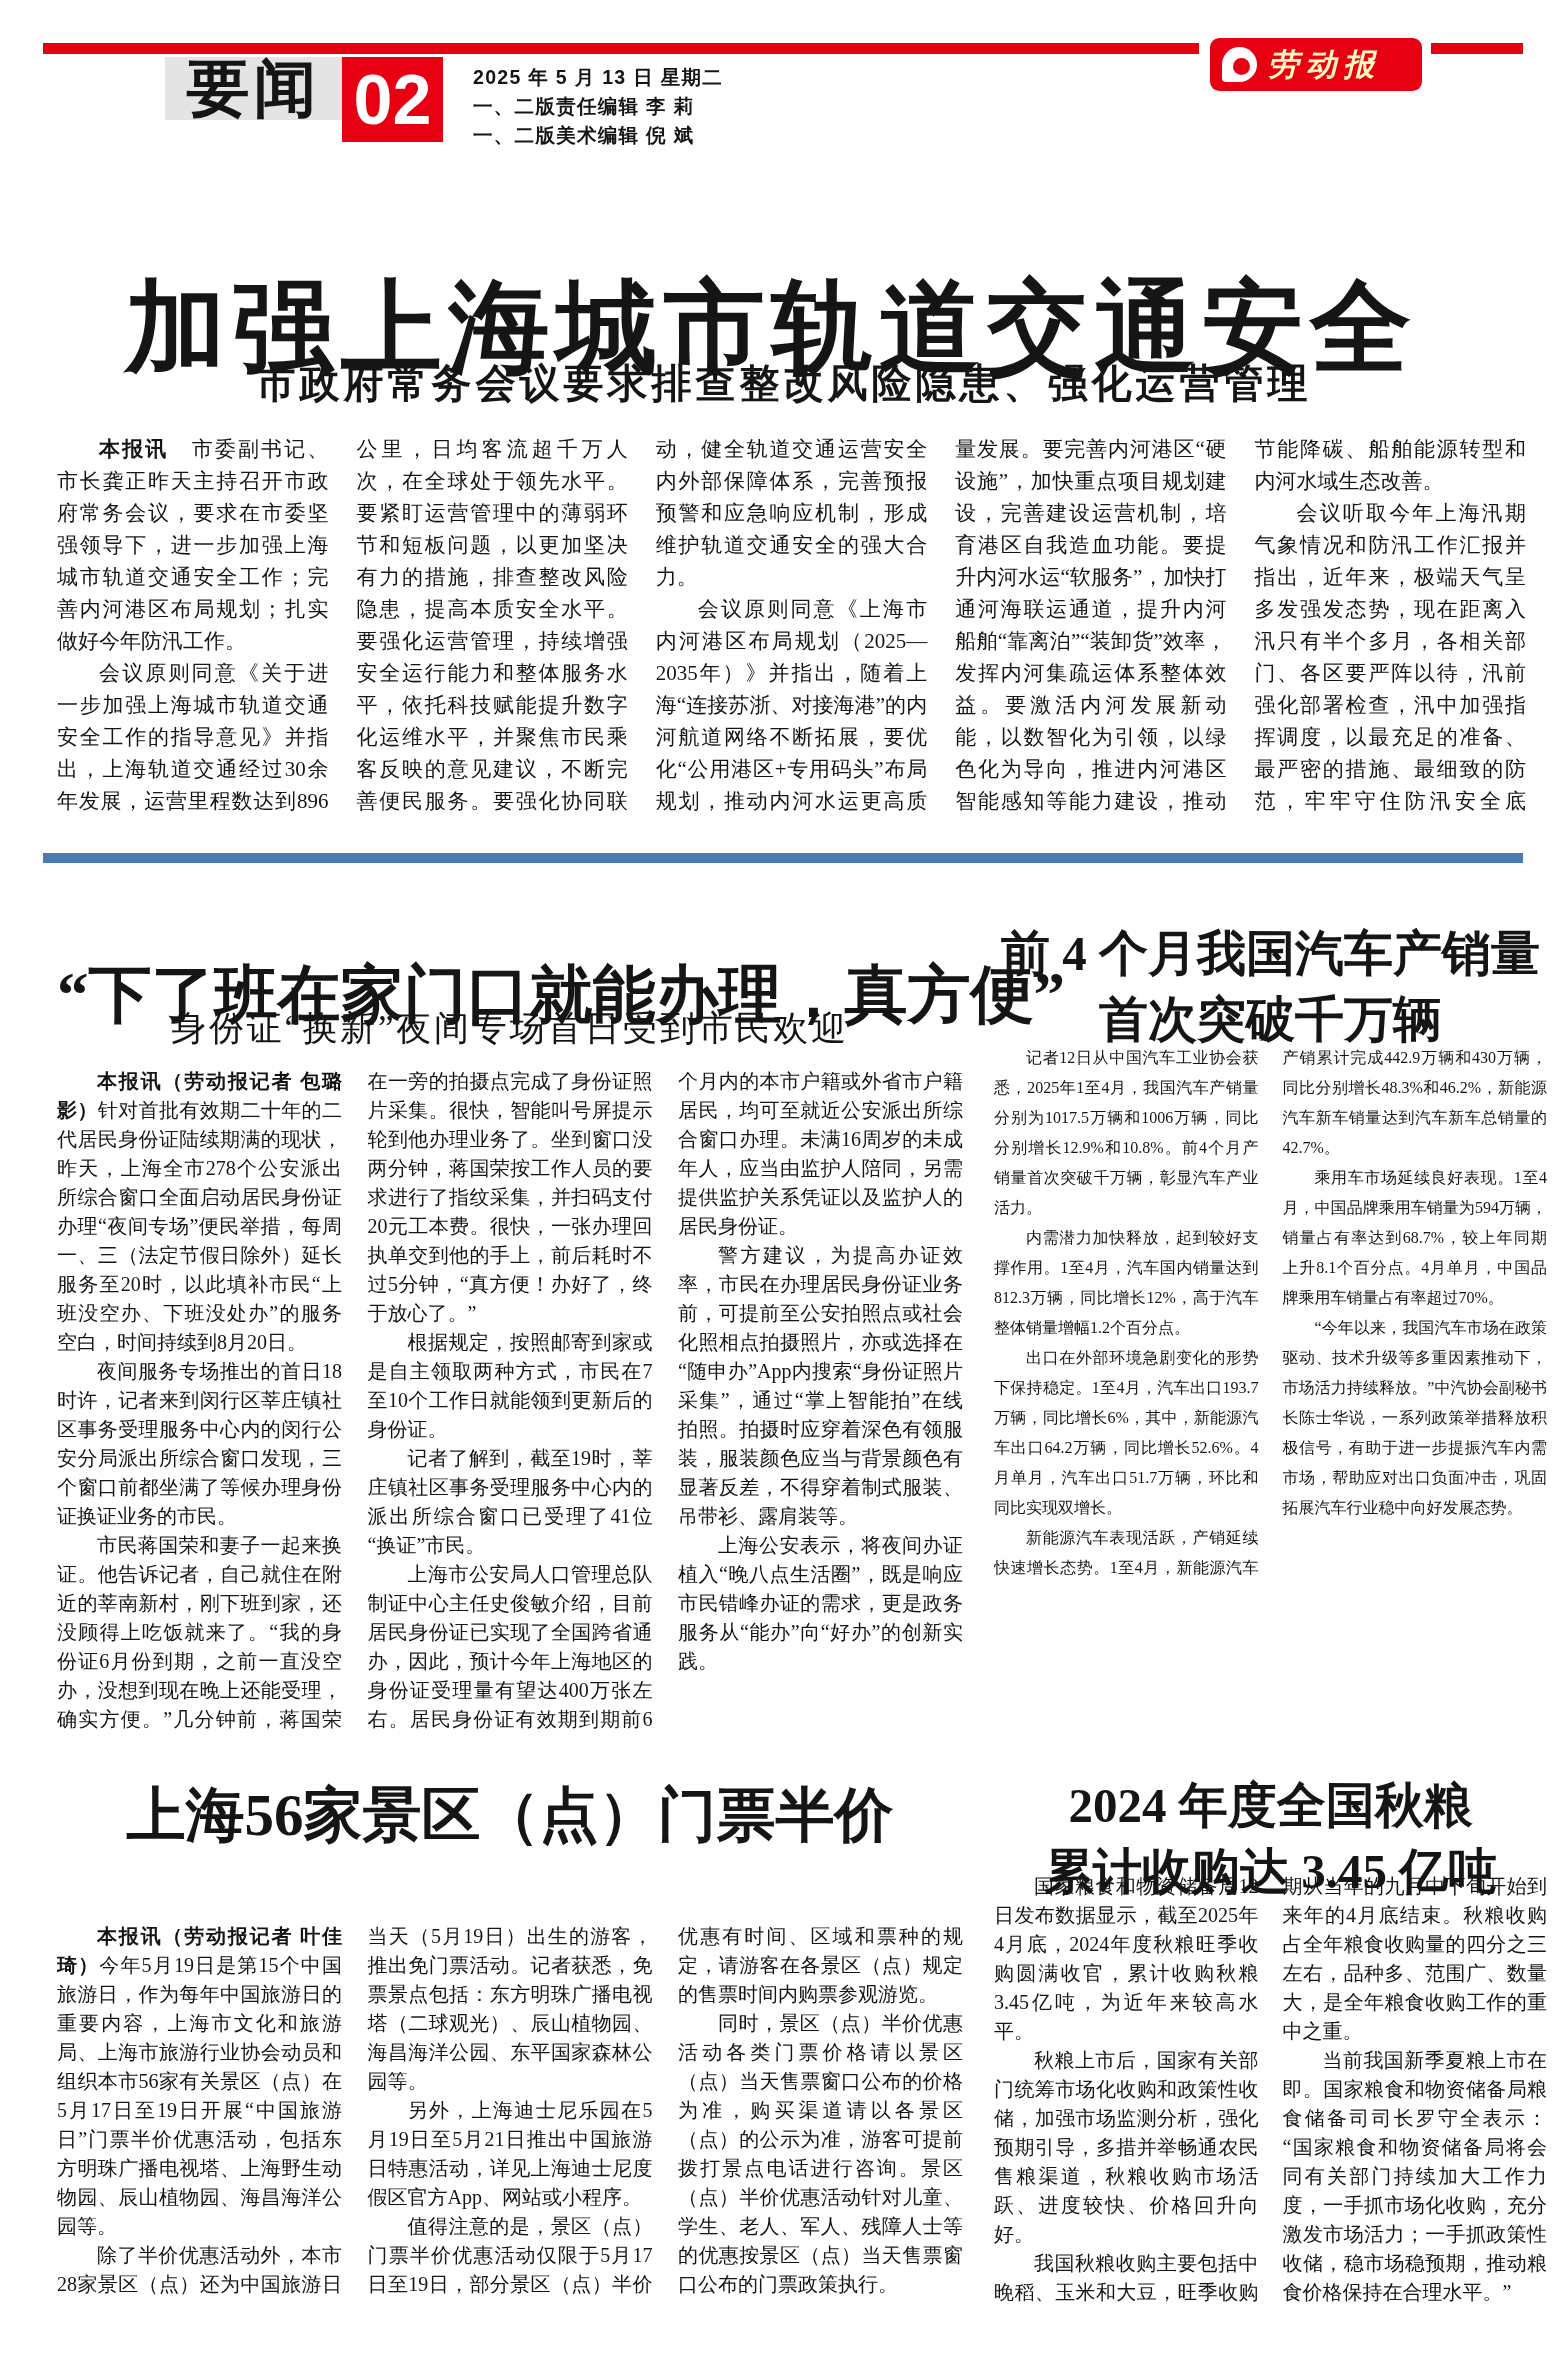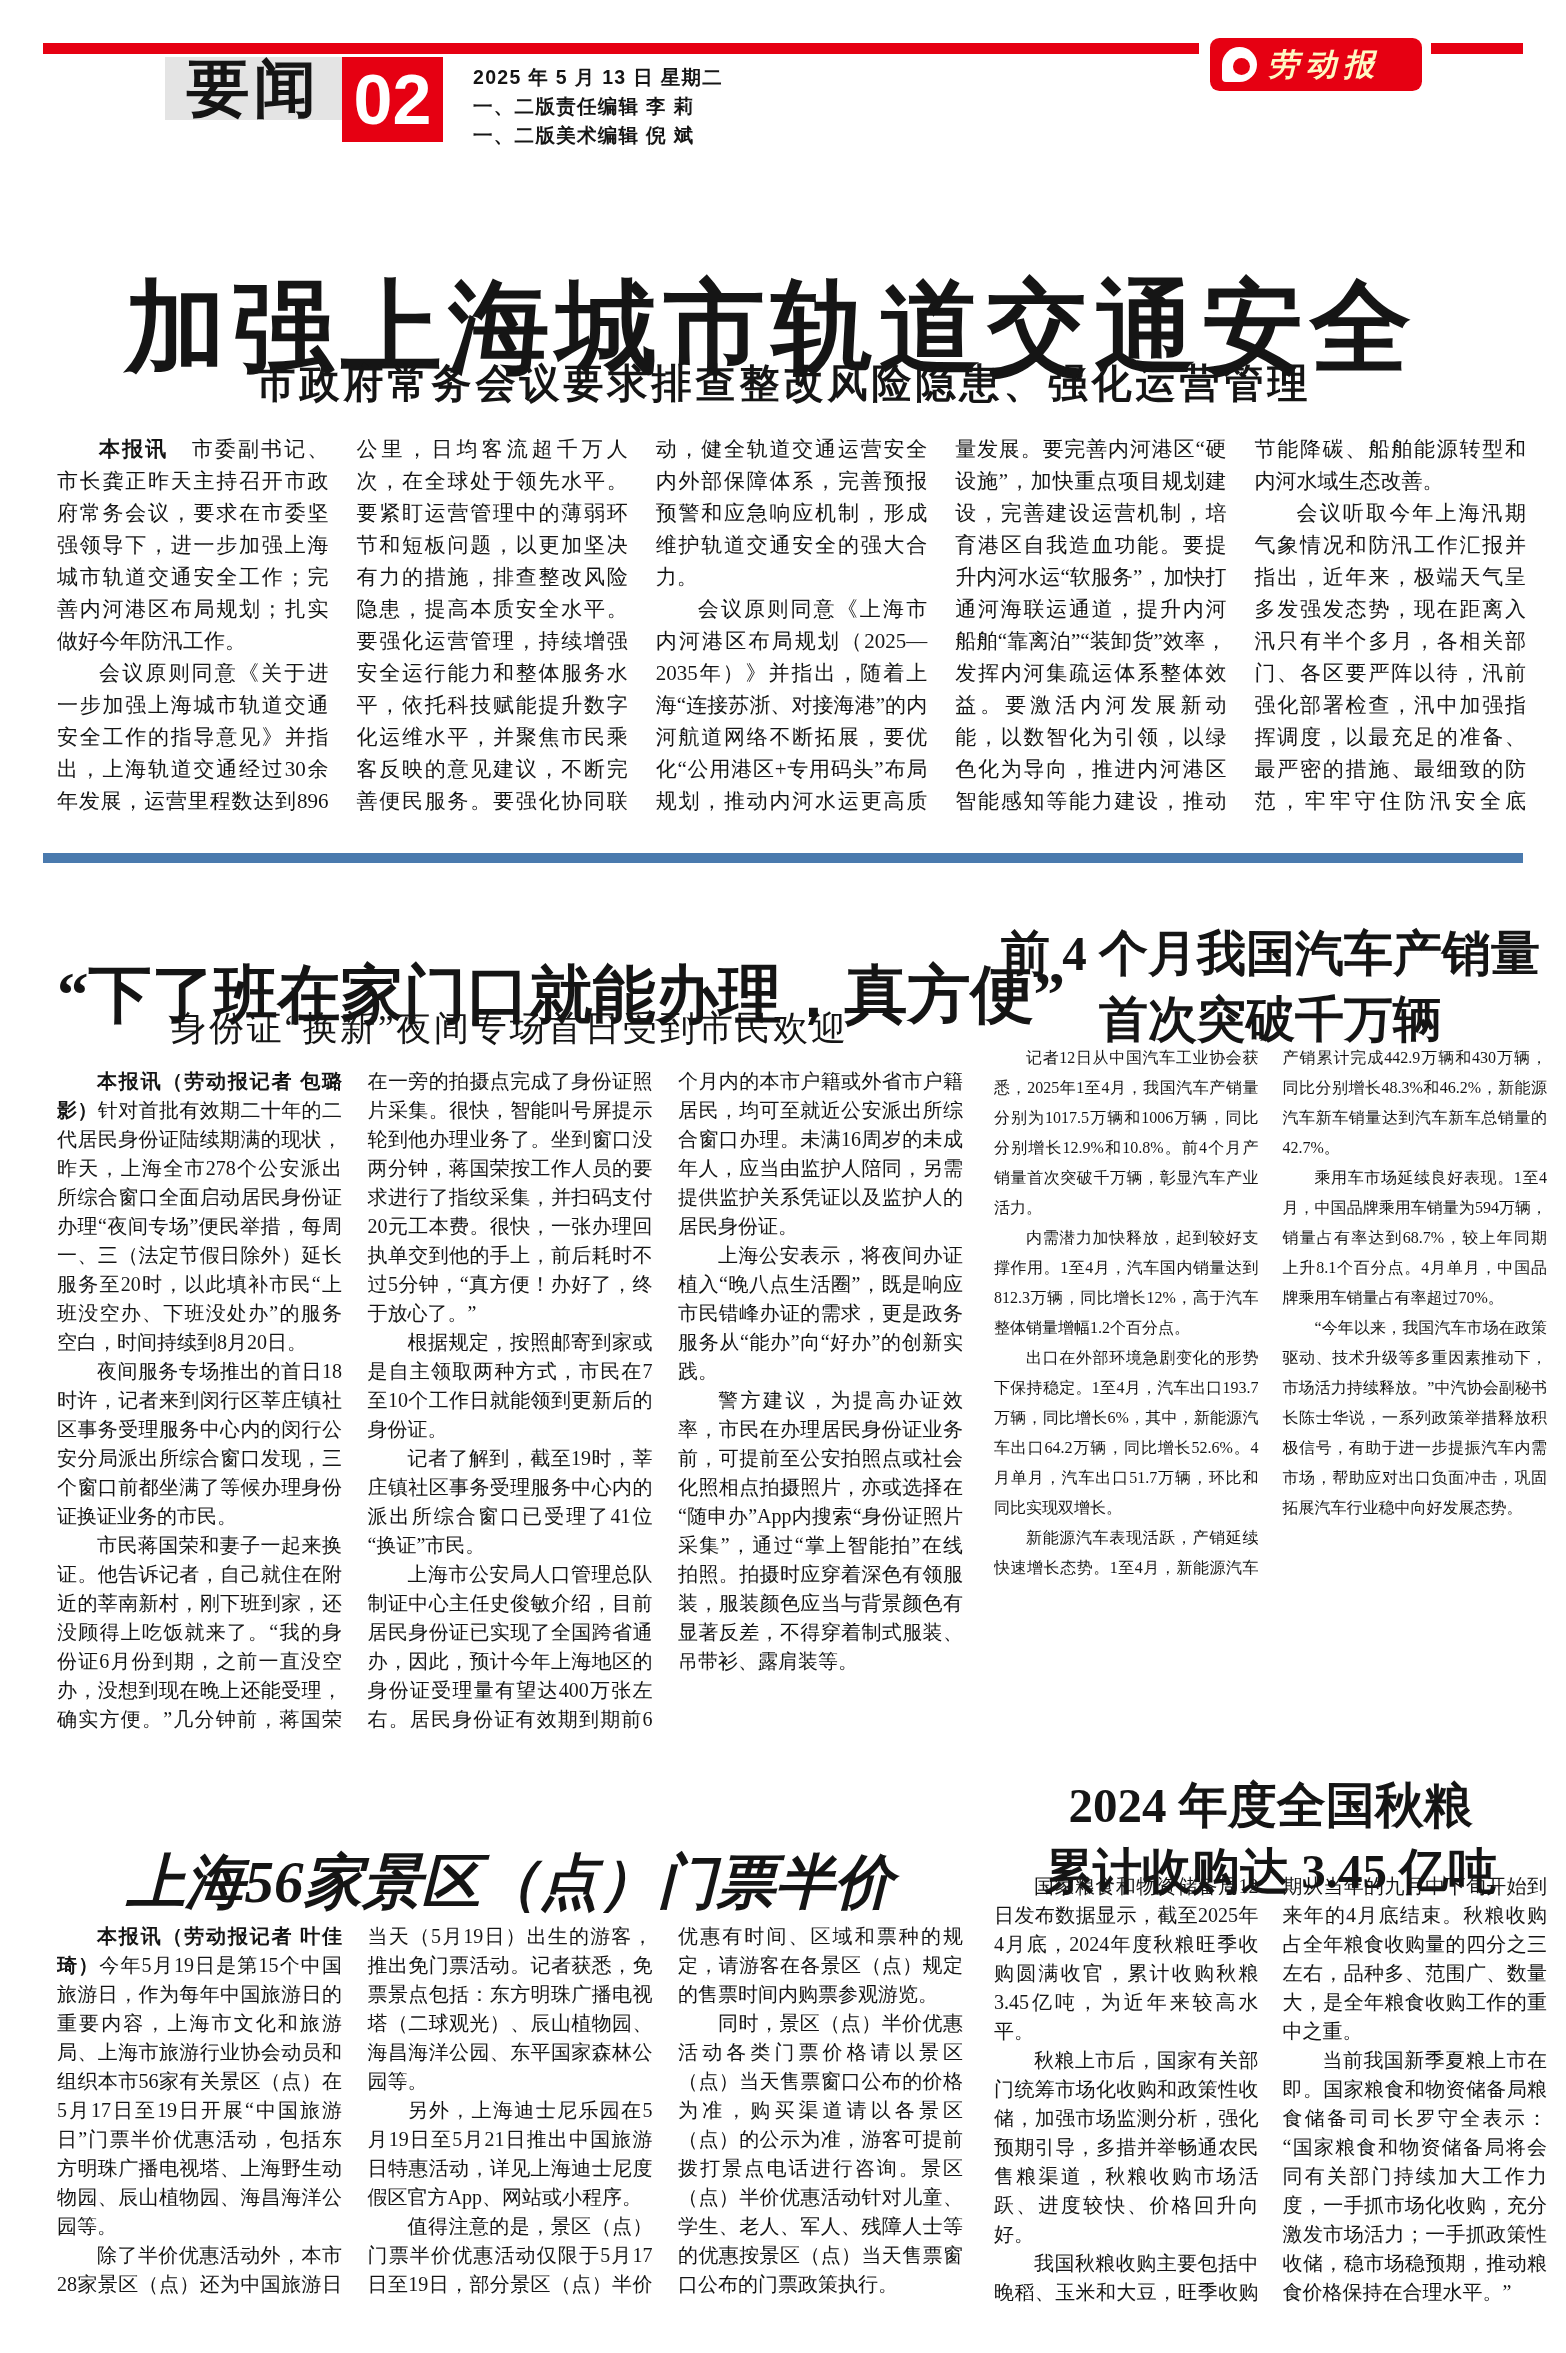--- a/index.html
+++ b/index.html
@@ -78,22 +78,22 @@
   .id-body{
     position:absolute;left:57px;top:1067px;width:906px;height:691px;
     column-count:3;column-gap:25.6px;font-size:20px;line-height:29px;
   }
   
   .tour-kicker{
     position:absolute;left:57px;top:1768px;width:906px;text-align:center;
     font-size:34px;font-weight:bold;letter-spacing:5.4px;
   }
   .tour-title{
-    position:absolute;left:57px;top:1794px;width:906px;text-align:center;
-    font-size:59px;font-weight:bold;white-space:nowrap;font-style:italic;
+    position:absolute;left:57px;top:1727px;width:906px;text-align:center;
+    font-size:59px;font-weight:bold;white-space:nowrap;
   }
   .tour-body{
     position:absolute;left:57px;top:1922px;width:906px;height:418px;
     column-count:3;column-gap:25.6px;font-size:20px;line-height:29px;
   }
   
   .auto-title{
     position:absolute;left:994px;top:880px;width:553px;text-align:center;
     font-size:49px;font-weight:bold;line-height:66px;
   }
@@ -148,22 +148,22 @@
 
   <h2 class="id-title">“下了班在家门口就能办理，真方便”</h2>
   <div class="id-subtitle">身份证“换新”夜间专场首日受到市民欢迎</div>
   <div class="body id-body">
     <p><span class="lead-in">本报讯（劳动报记者 包璐影）</span><span>针对首批有效期二十年的二代居民身份证陆续期满的现状，昨天，上海全市278个公安派出所综合窗口全面启动居民身份证办理“夜间专场”便民举措，每周一、三（法定节假日除外）延长服务至20时，以此填补市民“上班没空办、下班没处办”的服务空白，时间持续到8月20日。</span></p>
     <p>夜间服务专场推出的首日18时许，记者来到闵行区莘庄镇社区事务受理服务中心内的闵行公安分局派出所综合窗口发现，三个窗口前都坐满了等候办理身份证换证业务的市民。</p>
     <p>市民蒋国荣和妻子一起来换证。他告诉记者，自己就住在附近的莘南新村，刚下班到家，还没顾得上吃饭就来了。“我的身份证6月份到期，之前一直没空办，没想到现在晚上还能受理，确实方便。”几分钟前，蒋国荣在一旁的拍摄点完成了身份证照片采集。很快，智能叫号屏提示轮到他办理业务了。坐到窗口没两分钟，蒋国荣按工作人员的要求进行了指纹采集，并扫码支付20元工本费。很快，一张办理回执单交到他的手上，前后耗时不过5分钟，“真方便！办好了，终于放心了。”</p>
     <p>根据规定，按照邮寄到家或是自主领取两种方式，市民在7至10个工作日就能领到更新后的身份证。</p>
     <p>记者了解到，截至19时，莘庄镇社区事务受理服务中心内的派出所综合窗口已受理了41位“换证”市民。</p>
     <p>上海市公安局人口管理总队制证中心主任史俊敏介绍，目前居民身份证已实现了全国跨省通办，因此，预计今年上海地区的身份证受理量有望达400万张左右。居民身份证有效期到期前6个月内的本市户籍或外省市户籍居民，均可至就近公安派出所综合窗口办理。未满16周岁的未成年人，应当由监护人陪同，另需提供监护关系凭证以及监护人的居民身份证。</p>
+    <p>警方建议，为提高办证效率，市民在办理居民身份证业务前，可提前至公安拍照点或社会化照相点拍摄照片，亦或选择在“随申办”App内搜索“身份证照片采集”，通过“掌上智能拍”在线拍照。拍摄时应穿着深色有领服装，服装颜色应当与背景颜色有显著反差，不得穿着制式服装、吊带衫、露肩装等。</p>
     <p>上海公安表示，将夜间办证植入“晚八点生活圈”，既是响应市民错峰办证的需求，更是政务服务从“能办”向“好办”的创新实践。</p>
-    <p>警方建议，为提高办证效率，市民在办理居民身份证业务前，可提前至公安拍照点或社会化照相点拍摄照片，亦或选择在“随申办”App内搜索“身份证照片采集”，通过“掌上智能拍”在线拍照。拍摄时应穿着深色有领服装，服装颜色应当与背景颜色有显著反差，不得穿着制式服装、吊带衫、露肩装等。</p>
   </div>
 
   <h2 class="tour-title">上海56家景区（点）门票半价</h2>
   <div class="body tour-body">
     <p><span class="lead-in">本报讯（劳动报记者 叶佳琦）</span><span>今年5月19日是第15个中国旅游日，作为每年中国旅游日的重要内容，上海市文化和旅游局、上海市旅游行业协会动员和组织本市56家有关景区（点）在5月17日至19日开展“中国旅游日”门票半价优惠活动，包括东方明珠广播电视塔、上海野生动物园、辰山植物园、海昌海洋公园等。</span></p>
     <p>除了半价优惠活动外，本市28家景区（点）还为中国旅游日当天（5月19日）出生的游客，推出免门票活动。记者获悉，免票景点包括：东方明珠广播电视塔（二球观光）、辰山植物园、海昌海洋公园、东平国家森林公园等。</p>
     <p>另外，上海迪士尼乐园在5月19日至5月21日推出中国旅游日特惠活动，详见上海迪士尼度假区官方App、网站或小程序。</p>
     <p>值得注意的是，景区（点）门票半价优惠活动仅限于5月17日至19日，部分景区（点）半价优惠有时间、区域和票种的规定，请游客在各景区（点）规定的售票时间内购票参观游览。</p>
     <p>同时，景区（点）半价优惠活动各类门票价格请以景区（点）当天售票窗口公布的价格为准，购买渠道请以各景区（点）的公示为准，游客可提前拨打景点电话进行咨询。景区（点）半价优惠活动针对儿童、学生、老人、军人、残障人士等的优惠按景区（点）当天售票窗口公布的门票政策执行。</p>
   </div>

